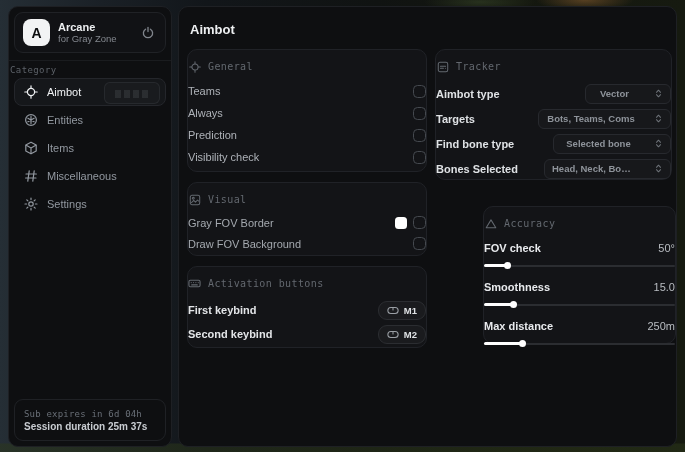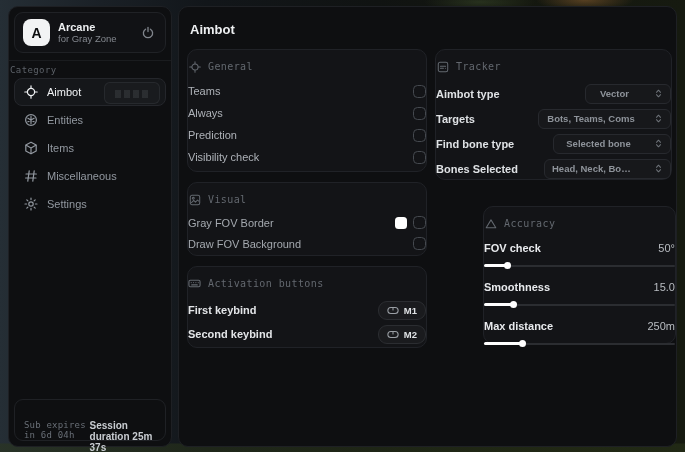--- a/index.html
+++ b/index.html
@@ -36,21 +36,21 @@
   .nav{position:absolute;top:71px;left:5px;right:5px;display:flex;flex-direction:column;}
   .nav-item{position:relative;height:28px;display:flex;align-items:center;gap:9px;padding:0 9px;
     border-radius:8px;color:#9298a0;font-size:11px;border:1px solid transparent;cursor:pointer;}
   .nav-item.active{background:#15171a;border-color:#24262b;color:#f0f2f4;}
   .nav-item .ic{width:14px;height:14px;flex:0 0 auto;display:flex;align-items:center;justify-content:center;}
   .nav-ghost{position:absolute;right:5px;top:3px;width:56px;height:22px;border:1px solid rgba(130,140,150,.13);
     border-radius:6px;background:rgba(255,255,255,.02);}
   .nav-ghost i{position:absolute;top:7px;left:10px;right:8px;height:8px;
     background:repeating-linear-gradient(90deg,rgba(200,210,220,.10) 0 6px,transparent 6px 9px);filter:blur(.6px);}
   .side-footer{position:absolute;left:5px;right:5px;bottom:5px;height:40px;border:1px solid #1f2125;
-    border-radius:9px;padding:20px 9px;display:flex;flex-direction:row;justify-content:center;gap:2px;}
+    border-radius:9px;padding:20px 9px;display:flex;flex-direction:column;justify-content:center;gap:2px;}
   .sf1{font-family:"DejaVu Sans Mono",monospace;font-size:9px;color:#696f77;letter-spacing:.2px;}
   .sf2{font-size:10px;color:#c9cdd2;font-weight:600;}
 
   
   .main-title{position:absolute;left:11px;top:15px;font-size:13px;font-weight:700;color:#eef0f2;}
   .card{position:absolute;background:#131417;border:1px solid #202227;border-radius:10px;padding:10px 0;}
   .card-general{left:8px;top:42px;width:240px;height:123px;}
   .card-visual{left:8px;top:175px;width:240px;height:74px;}
   .card-activation{left:8px;top:259px;width:240px;height:82px;}
   .card-tracker{left:256px;top:42px;width:237px;height:131px;}

